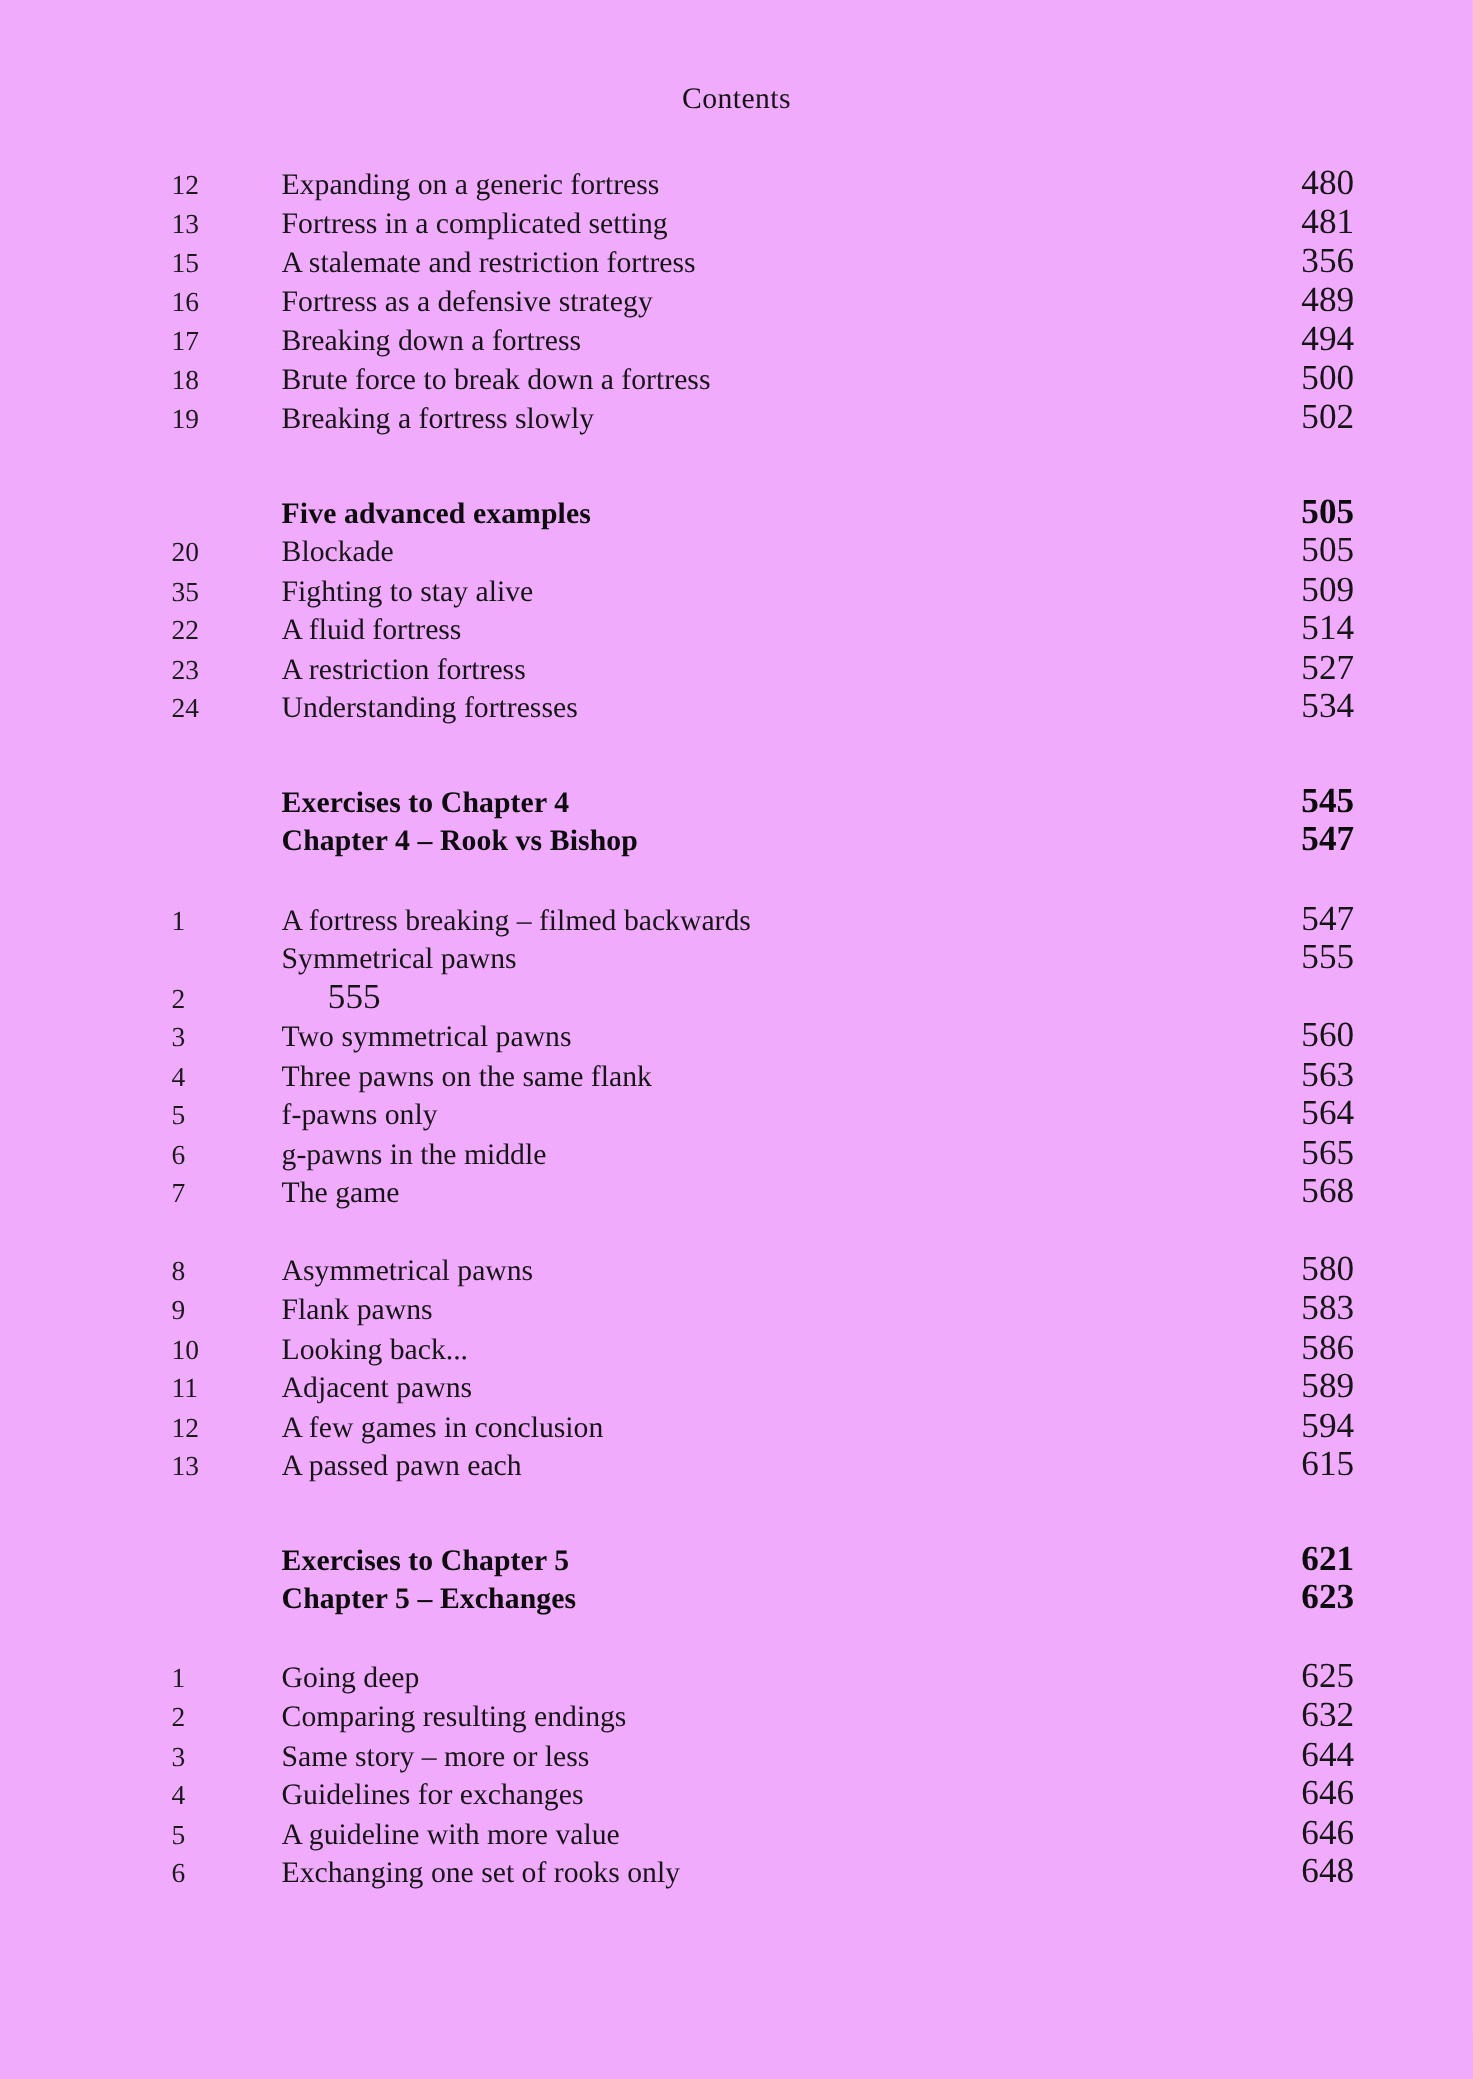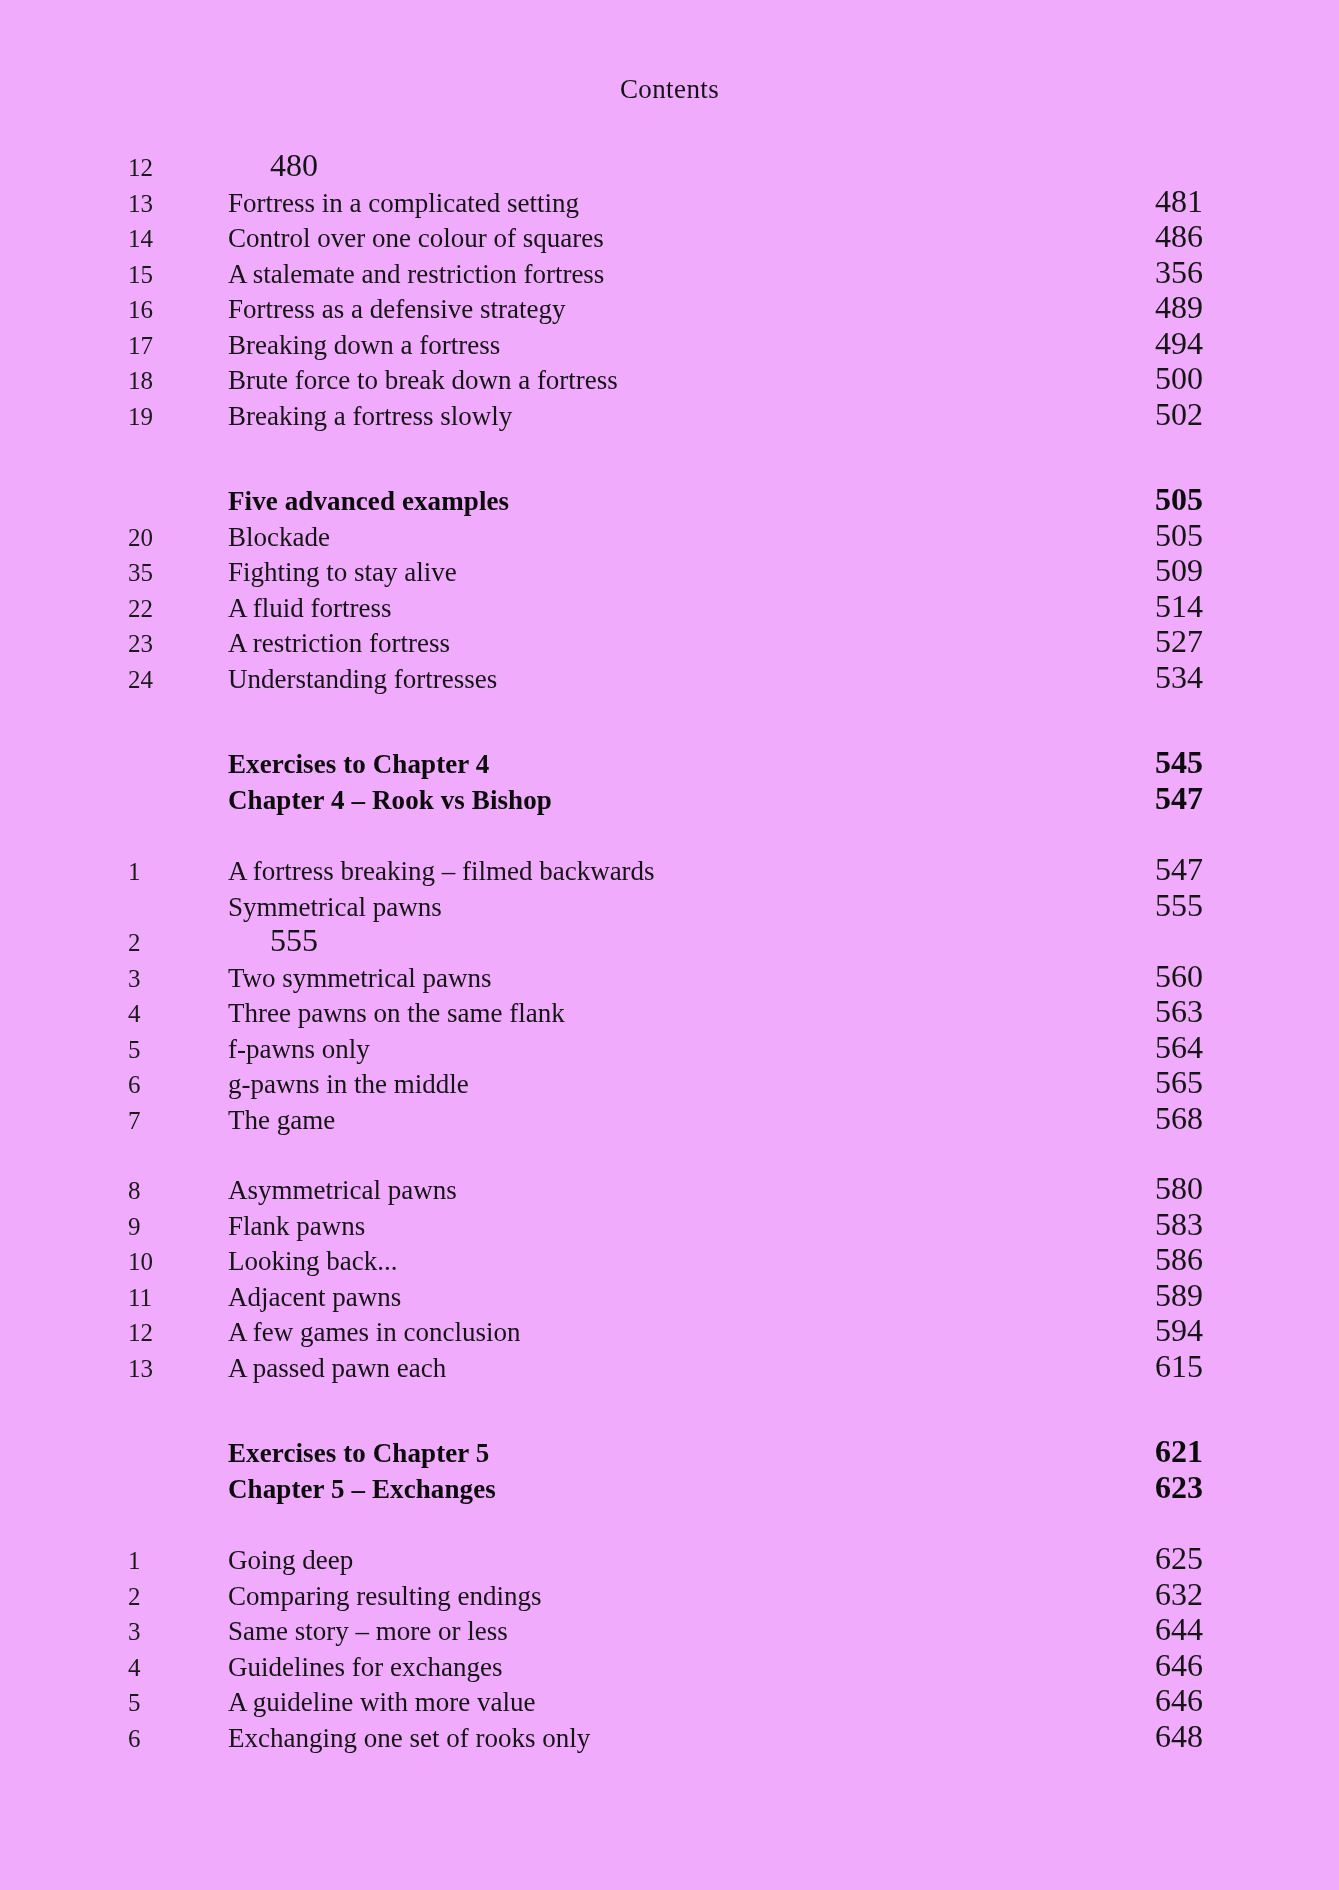--- a/index.html
+++ b/index.html
@@ -29,21 +29,21 @@
     text-align: center;
     font-size: 27px;
     letter-spacing: 0.4px;
     color: #141414;
   }
 
   
   .toc {
     position: absolute;
     top: 148px;
-    left: 128px;
+    left: 156px;
     width: 1075px;
   }
 
   .toc-row {
     display: flex;
     align-items: baseline;
     height: 35.5px;
     font-size: 27px;
     line-height: 35.5px;
     color: #151515;
@@ -86,33 +86,29 @@
 </head>
 <body>
 
 <div class="page">
 
   <div class="running-head">Contents</div>
 
   <div class="toc" id="toc-root">
       <div class="toc-row">
         <div class="col-num">12</div>
+        <div class="col-title">Expanding on a generic fortress</div>
         <div class="col-page">480</div>
       </div>
       <div class="toc-row">
         <div class="col-num">13</div>
         <div class="col-title">Fortress in a complicated setting</div>
         <div class="col-page">481</div>
       </div>
       <div class="toc-row">
-        <div class="col-num">14</div>
-        <div class="col-title">Control over one colour of squares</div>
-        <div class="col-page">486</div>
-      </div>
-      <div class="toc-row">
         <div class="col-num">15</div>
         <div class="col-title">A stalemate and restriction fortress</div>
         <div class="col-page">356</div>
       </div>
       <div class="toc-row">
         <div class="col-num">16</div>
         <div class="col-title">Fortress as a defensive strategy</div>
         <div class="col-page">489</div>
       </div>
       <div class="toc-row">

